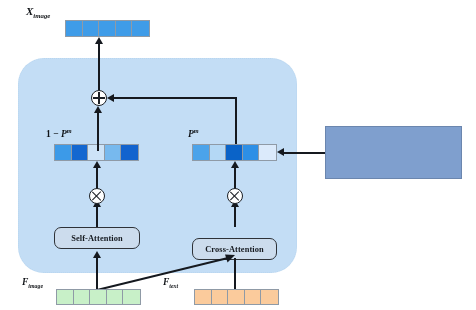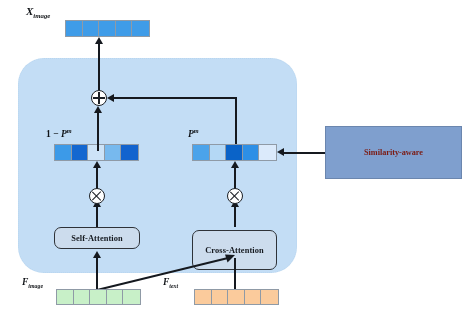--- a/index.html
+++ b/index.html
@@ -182,21 +182,20 @@
   </div>
   <div class="vec" style="left:192px; top:144px; width:85px; height:17px;">
     <div class="cell" style="width:20%; background:#4ba3ea;"></div>
     <div class="cell" style="width:20%; background:#b4d8f5;"></div>
     <div class="cell" style="width:20%; background:#0a63c8;"></div>
     <div class="cell" style="width:20%; background:#2d8fe6;"></div>
     <div class="cell" style="width:20%; background:#dbeafb;"></div>
   </div>
 
   <div class="poly-box" style="left:325px; top:126px; width:137px; height:53px;">
-    <div>Similarity-aware</div>
   </div>
 
   <div class="line hline" style="left:284px; top:151.5px; width:41px;"></div>
   <div class="arrow-left" style="left:277px; top:148px;"></div>
 
   <div class="op times" style="left:89px; top:188px;"></div>
   <div class="op times" style="left:227px; top:188px;"></div>
 
   <div class="line vline" style="left:96px; top:168px; height:22px;"></div>
   <div class="arrow-up" style="left:92.5px; top:161px;"></div>
@@ -206,21 +205,21 @@
 
   <div class="line vline" style="left:234px; top:168px; height:22px;"></div>
   <div class="arrow-up" style="left:230.5px; top:161px;"></div>
 
   <div class="line vline" style="left:234px; top:205px; height:22px;"></div>
   <div class="arrow-up" style="left:230.5px; top:200px;"></div>
 
   <div class="attn-box" style="left:54px; top:227px; width:86px; height:22px;">
     <span>Self-Attention</span>
   </div>
-  <div class="attn-box" style="left:192px; top:230px; width:85px; height:40px;">
+  <div class="attn-box" style="left:192px; top:238px; width:85px; height:22px;">
     <span>Cross-Attention</span>
   </div>
 
   <div class="line vline" style="left:96px; top:258px; height:32px;"></div>
   <div class="arrow-up" style="left:92.5px; top:251px;"></div>
 
   <svg style="position:absolute; left:0; top:0; width:476px; height:310px; overflow:visible;">
     <line x1="97" y1="290" x2="228" y2="258" stroke="#15191f" stroke-width="2.1"></line>
     <polygon points="235,255 225,254.5 227.5,262.5" fill="#15191f"></polygon>
   </svg>

